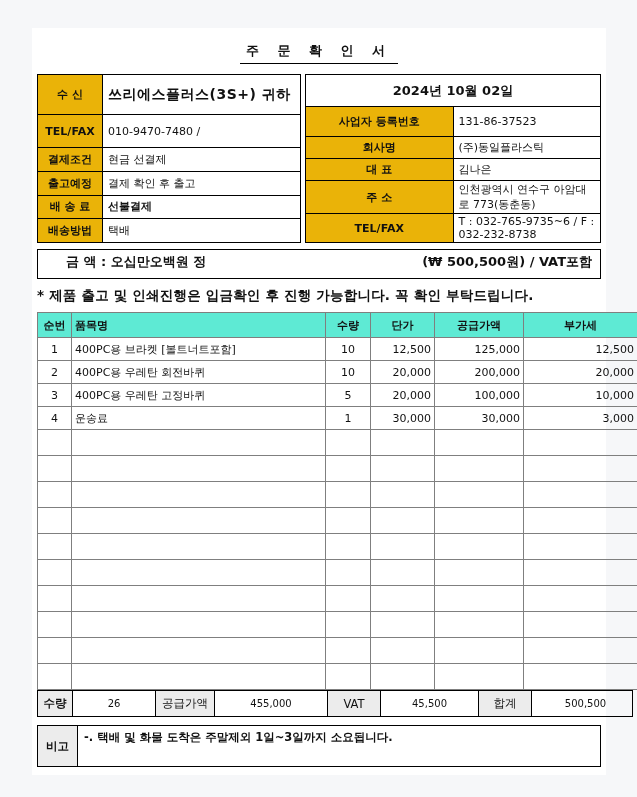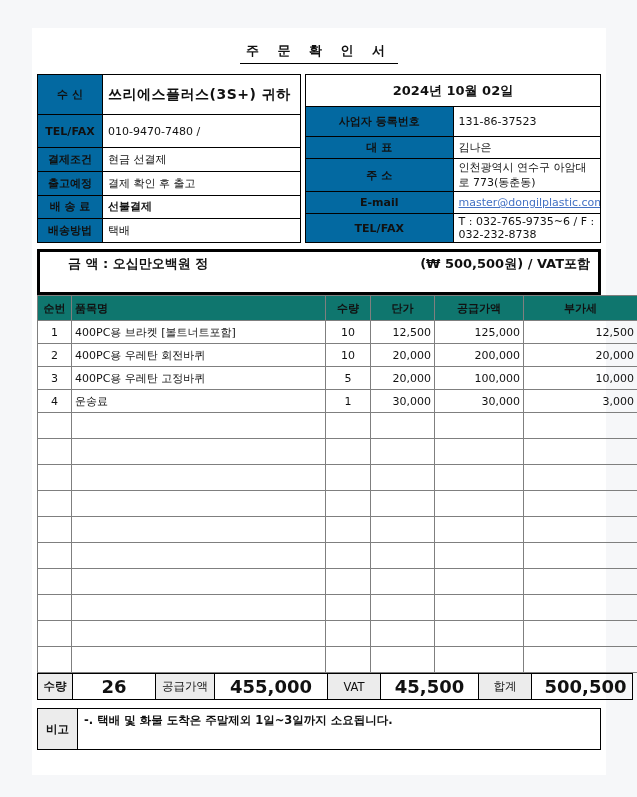--- a/index.html
+++ b/index.html
@@ -30,73 +30,73 @@
   table{border-collapse:collapse;table-layout:fixed;}
   .info{font-size:11px;}
   .info th,.info td{
     border:1px solid #000;
     padding:1px 5px;
     text-align:left;
     vertical-align:middle;
     overflow:hidden;
   }
   .info th{
-    background:#0369a1;
+    background:#eab308;
     font-weight:bold;
     text-align:center;
     padding:1px 2px;
   }
   .info-left{width:264px;}
   .info-left th{width:60px;}
   .info-right{width:296px;}
   .info-right th{width:66px;}
   .row-h34{height:34px;} .row-h32{height:32px;} .row-h30{height:30px;}
   .row-h28{height:28px;} .row-h24{height:24px;} .row-h22{height:22px;} .row-h20{height:20px;}
   .big-bold{font-size:14px;font-weight:bold;letter-spacing:0.5px;}
   .bold{font-weight:bold;}
   .date-cell{text-align:center !important;font-weight:bold;font-size:13px;}
   .wrap-label{line-height:1.2;}
   .email-link{color:#4472c4;text-decoration:underline;cursor:pointer;}
   
   .amount-box{
     margin-top:6px;
-    border:3px solid #000000;
+    border:1px solid #000000;
     height:24px;
     display:flex;align-items:center;justify-content:space-between;
     font-size:13px;font-weight:bold;
-    padding:0 8px 16px 28px;
+    padding:0 8px 4px 28px;
   }
   
   .note-line{
     font-size:13.5px;font-weight:bold;
     margin:8px 0 7px 0;
     letter-spacing:0.2px;
   }
   
   .items{width:564px;font-size:11px;border:1px solid #444;}
   .items th,.items td{
     border:1px solid #7f7f7f;
     padding:0 3px;
     overflow:hidden;white-space:nowrap;
   }
-  .items th{font-weight:bold;text-align:center;height:24px;background:#0f766e;}
+  .items th{font-weight:bold;text-align:center;height:24px;background:#5eead4;}
   .items td{height:22px;}
   .items tr.empty-row td{height:25px;}
   .c-no{width:27px;text-align:center;}
   .c-name{width:247px;text-align:left;padding-left:5px;}
   .c-qty{width:38px;text-align:center;}
   .c-price{width:57px;text-align:right;}
   .c-supply{width:82px;text-align:right;}
   .c-vat{width:107px;text-align:right;}
   
   .summary{width:564px;font-size:11.5px;}
   .summary td{border:1px solid #000;height:23px;text-align:center;overflow:hidden;}
   .summary td.lab{background:#ececec;font-weight:normal;}
   .summary td.lab.bold{font-weight:bold;}
-  .summary td.val{font-weight:bold;font-size:18px;}
+  .summary td.val{font-weight:normal;font-size:10px;}
   .s1{width:32px;} .s2{width:80px;} .s3{width:56px;} .s4{width:110px;}
   .s5{width:50px;} .s6{width:95px;} .s7{width:50px;margin-top:28px;} .s8{width:91px;padding-left:8px;}
   
   .remark{width:564px;margin-top:8px;font-size:11.5px;}
   .remark td{border:1px solid #000;}
   .remark .lab{width:37px;background:#ececec;font-weight:bold;text-align:center;height:38px;}
   .remark .txt{font-weight:bold;vertical-align:top;padding:4px 6px;}
 </style>
 </head>
 <body>
@@ -141,44 +141,45 @@
     <table class="info info-right">
       <tbody>
           <tr class="row-h32">
         <td colspan="2" class="date-cell">2024년 10월 02일</td>
       </tr>
       <tr class="row-h30">
         <th class="wrap-label">사업자 등록번호</th>
         <td>131-86-37523</td>
       </tr>
       <tr class="row-h22">
+        <th>회사명</th>
+        <td>(주)동일플라스틱</td>
+      </tr>
+      <tr class="row-h22">
         <th>대 표</th>
         <td>김나은</td>
       </tr>
       <tr class="row-h22">
         <th>주 소</th>
         <td>인천광역시 연수구 아암대로 773(동춘동)</td>
-      </tr>
-      <tr class="row-h22">
-        <th>E-mail</th>
-        <td><a class="email-link">master@dongilplastic.com</a></td>
       </tr>
       <tr class="row-h24">
         <th>TEL/FAX</th>
         <td>T : 032-765-9735~6 / F : 032-232-8738</td>
       </tr>
     </tbody>
       </table>
   </div>
 
   <div class="amount-box">
     <span>금 액 : 오십만오백원 정</span>
     <span>(₩ 500,500원) / VAT포함</span>
   </div>
 
+  <div class="note-line">* 제품 출고 및 인쇄진행은 입금확인 후 진행 가능합니다. 꼭 확인 부탁드립니다.</div>
 
   <table class="items">
     <tbody>
         <tr>
       <th class="c-no">순번</th>
       <th class="c-name" style="text-align:left;">품목명</th>
       <th class="c-qty">수량</th>
       <th class="c-price" style="text-align:center;">단가</th>
       <th class="c-supply" style="text-align:center;">공급가액</th>
       <th class="c-vat" style="text-align:center;">부가세</th>

